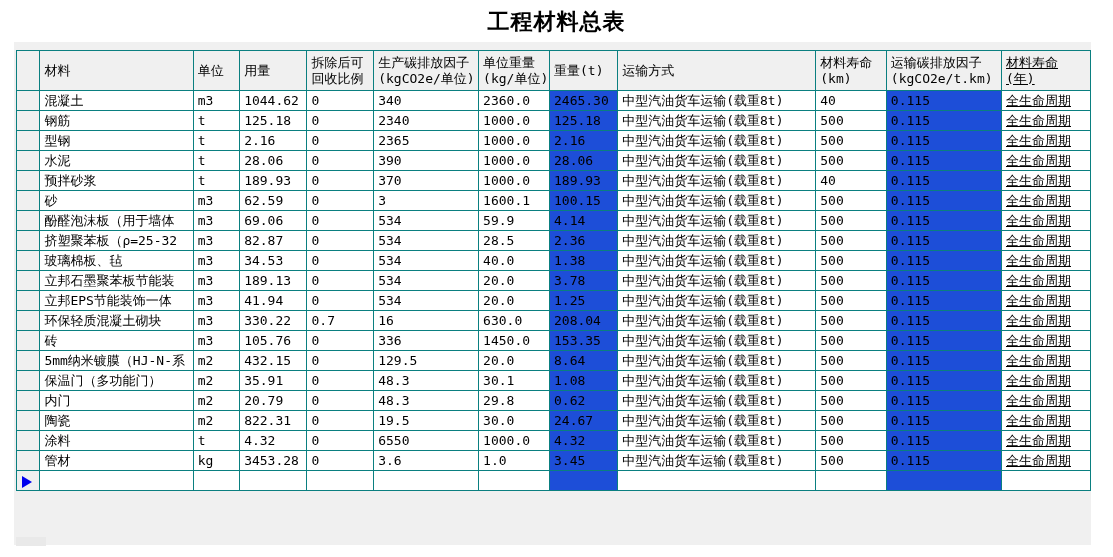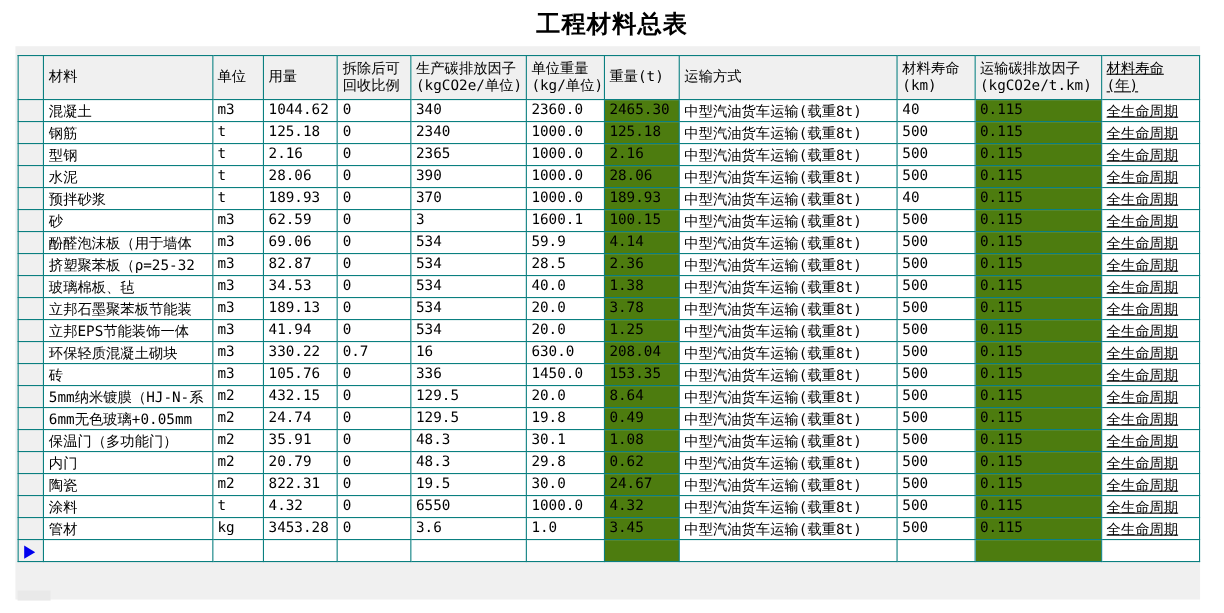--- a/index.html
+++ b/index.html
@@ -28,21 +28,21 @@
     overflow:hidden;white-space:nowrap;
     text-align:left;vertical-align:middle;
   }
   .grid thead tr{height:40px;}
   .grid tbody tr{height:20px;}
   .grid th{
     background:#f0f0f0;font-weight:normal;
     white-space:pre-line;line-height:1.2;
   }
   .grid td.sel,.grid th.sel{background:#f0f0f0;padding:0;}
-  .grid td.comp{background:#4d7c0f;}
+  .grid td.comp{background:#1d4ed8;}
   
   .c-sel{width:24px;}
   .c0{width:150px;}
   .c1{width:47px;}
   .c2{width:64px;}
   .c3{width:70px;}
   .c4{width:108px;}
   .c5{width:70px;}
   .c6{width:65px;}
   .c7{width:200px;}
@@ -282,34 +282,20 @@
           <td class="c4">129.5</td>
           <td class="c5">20.0</td>
           <td class="c6 comp">8.64</td>
           <td class="c7">中型汽油货车运输(载重8t)</td>
           <td class="c8">500</td>
           <td class="c9 comp">0.115</td>
           <td class="c10">全生命周期</td>
         </tr>
         <tr>
           <td class="sel c-sel"></td>
-          <td class="c0">6mm无色玻璃+0.05mm</td>
-          <td class="c1">m2</td>
-          <td class="c2">24.74</td>
-          <td class="c3">0</td>
-          <td class="c4">129.5</td>
-          <td class="c5">19.8</td>
-          <td class="c6 comp">0.49</td>
-          <td class="c7">中型汽油货车运输(载重8t)</td>
-          <td class="c8">500</td>
-          <td class="c9 comp">0.115</td>
-          <td class="c10">全生命周期</td>
-        </tr>
-        <tr>
-          <td class="sel c-sel"></td>
           <td class="c0">保温门（多功能门）</td>
           <td class="c1">m2</td>
           <td class="c2">35.91</td>
           <td class="c3">0</td>
           <td class="c4">48.3</td>
           <td class="c5">30.1</td>
           <td class="c6 comp">1.08</td>
           <td class="c7">中型汽油货车运输(载重8t)</td>
           <td class="c8">500</td>
           <td class="c9 comp">0.115</td>

